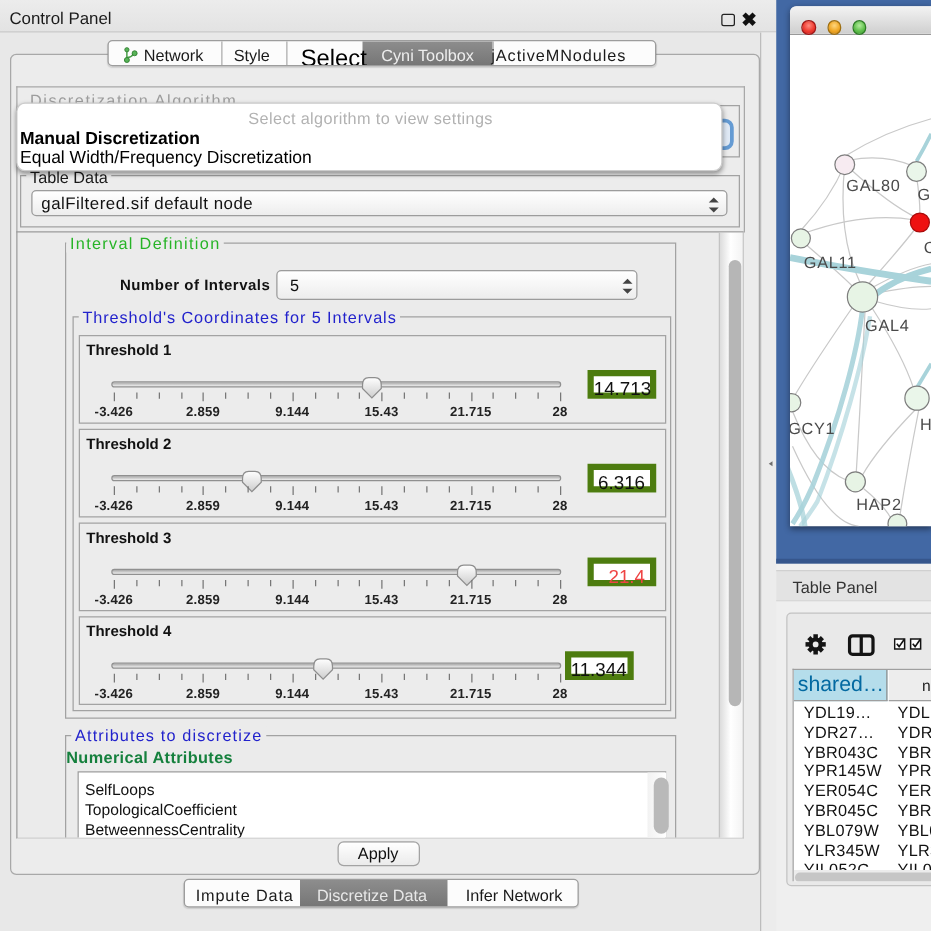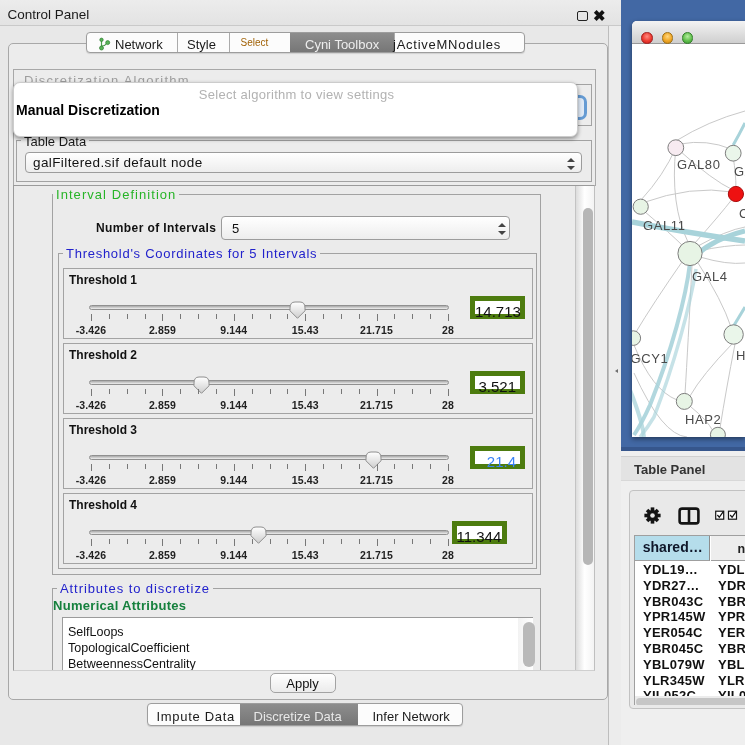--- a/index.html
+++ b/index.html
@@ -35,21 +35,21 @@
     <div class="abs" style="left:11px;top:3.5px;width:13px;height:14px;">
       <svg width="13" height="14" viewBox="0 0 13 14">
         <path d="M3.5 4 L3.5 10 M4 9 Q7 9 8.5 6.5" stroke="#4a9e4a" stroke-width="1.2" fill="none"></path>
         <circle cx="3.5" cy="2.8" r="1.7" fill="#57b357" stroke="#2e7d2e" stroke-width="0.7"></circle>
         <circle cx="3.5" cy="11" r="2" fill="#57b357" stroke="#2e7d2e" stroke-width="0.7"></circle>
         <circle cx="9.7" cy="5.6" r="2" fill="#57b357" stroke="#2e7d2e" stroke-width="0.7"></circle>
       </svg>
     </div>
     <div class="abs" style="left:28px;top:4px;width:58px;font-size:13px;color:#1a1a1a;">Network</div>
     <div class="abs" style="left:100px;top:4px;font-size:13px;color:#1a1a1a;">Style</div>
-    <div class="abs" style="left:153.6px;top:4px;font-size:10px;color:#a16207;">Select</div>
+    <div class="abs" style="left:153.6px;top:4px;font-size:19px;color:#000000;">Select</div>
     <div class="abs" style="left:218px;top:4px;font-size:13px;color:#ededed;">Cyni Toolbox</div>
     <div class="abs" style="left:306px;top:4px;font-size:13px;letter-spacing:0.75px;color:#1a1a1a;">jActiveMNodules</div>
   </div>
 
   <div class="abs" style="left:13px;top:69px;width:583px;height:117px;border:1px solid #a8a8a8;border-bottom:none;"></div>
 
   <div class="abs" style="left:20px;top:84px;width:572px;height:42px;border:1px solid #a2a2a2;"></div>
   <div class="abs" style="left:24px;top:73px;font-size:13px;letter-spacing:1.25px;color:#9d9d9d;background:transparent;">Discretization Algorithm</div>
 
   <div class="abs" style="left:566px;top:95px;width:21px;height:25px;border:3px solid #659bd3;border-radius:7px;background:#dfe9f5;"></div>
@@ -147,21 +147,21 @@
         <div class="abs" style="left:330.9px;top:45.5px;width:1px;height:4.5px;background:#777;"></div>
         <div class="abs" style="left:348.8px;top:45.5px;width:1px;height:4.5px;background:#777;"></div>
         <div class="abs" style="left:366.6px;top:45.5px;width:1px;height:4.5px;background:#777;"></div>
         <div class="abs" style="left:384.5px;top:45.5px;width:1px;height:7px;background:#777;"></div>
       <div class="abs" style="left:-2.5px;top:55.5px;width:60px;text-align:center;font-size:10.5px;font-weight:700;letter-spacing:0.15px;color:#222;">-3.426</div>
         <div class="abs" style="left:68.9px;top:55.5px;width:60px;text-align:center;font-size:10.5px;font-weight:700;letter-spacing:0.15px;color:#222;">2.859</div>
         <div class="abs" style="left:140.3px;top:55.5px;width:60px;text-align:center;font-size:10.5px;font-weight:700;letter-spacing:0.15px;color:#222;">9.144</div>
         <div class="abs" style="left:211.7px;top:55.5px;width:60px;text-align:center;font-size:10.5px;font-weight:700;letter-spacing:0.15px;color:#222;">15.43</div>
         <div class="abs" style="left:283.1px;top:55.5px;width:60px;text-align:center;font-size:10.5px;font-weight:700;letter-spacing:0.15px;color:#222;">21.715</div>
         <div class="abs" style="left:354.5px;top:55.5px;width:60px;text-align:center;font-size:10.5px;font-weight:700;letter-spacing:0.15px;color:#222;">28</div>
-      <div class="abs vbox" style="left:406.5px;top:27.5px;"><span style="font-size:13px;color:#111;">3.521</span></div>
+      <div class="abs vbox" style="left:406.5px;top:27.5px;"><span style="font-size:13px;color:#111;">6.316</span></div>
     </div>
     <div class="abs trow" style="left:48.5px;top:231.5px;">
       <div class="abs" style="left:5.5px;top:4px;font-size:12px;font-weight:700;color:#111;">Threshold 3</div>
       <div class="abs track" style="left:25.5px;top:36.5px;"></div>
       <svg class="abs" style="left:301.0px;top:31.5px;" width="17" height="20" viewBox="0 0 17 20">
         <defs>
             <linearGradient id="th2" x1="0" y1="0" x2="0" y2="1">
               <stop offset="0" stop-color="#ffffff"></stop>
               <stop offset="1" stop-color="#cdcdcd"></stop>
             </linearGradient>
@@ -188,21 +188,21 @@
         <div class="abs" style="left:330.9px;top:45.5px;width:1px;height:4.5px;background:#777;"></div>
         <div class="abs" style="left:348.8px;top:45.5px;width:1px;height:4.5px;background:#777;"></div>
         <div class="abs" style="left:366.6px;top:45.5px;width:1px;height:4.5px;background:#777;"></div>
         <div class="abs" style="left:384.5px;top:45.5px;width:1px;height:7px;background:#777;"></div>
       <div class="abs" style="left:-2.5px;top:55.5px;width:60px;text-align:center;font-size:10.5px;font-weight:700;letter-spacing:0.15px;color:#222;">-3.426</div>
         <div class="abs" style="left:68.9px;top:55.5px;width:60px;text-align:center;font-size:10.5px;font-weight:700;letter-spacing:0.15px;color:#222;">2.859</div>
         <div class="abs" style="left:140.3px;top:55.5px;width:60px;text-align:center;font-size:10.5px;font-weight:700;letter-spacing:0.15px;color:#222;">9.144</div>
         <div class="abs" style="left:211.7px;top:55.5px;width:60px;text-align:center;font-size:10.5px;font-weight:700;letter-spacing:0.15px;color:#222;">15.43</div>
         <div class="abs" style="left:283.1px;top:55.5px;width:60px;text-align:center;font-size:10.5px;font-weight:700;letter-spacing:0.15px;color:#222;">21.715</div>
         <div class="abs" style="left:354.5px;top:55.5px;width:60px;text-align:center;font-size:10.5px;font-weight:700;letter-spacing:0.15px;color:#222;">28</div>
-      <div class="abs vbox" style="left:406.5px;top:27.5px;"><span style="font-size:13px;color:#3b82f6;text-align:center;">21.4</span></div>
+      <div class="abs vbox" style="left:406.5px;top:27.5px;"><span style="font-size:13px;color:#ef4444;text-align:center;">21.4</span></div>
     </div>
     <div class="abs trow" style="left:48.5px;top:306.5px;">
       <div class="abs" style="left:5.5px;top:4px;font-size:12px;font-weight:700;color:#111;">Threshold 4</div>
       <div class="abs track" style="left:25.5px;top:36.5px;"></div>
       <svg class="abs" style="left:186.8px;top:31.5px;" width="17" height="20" viewBox="0 0 17 20">
         <defs>
             <linearGradient id="th3" x1="0" y1="0" x2="0" y2="1">
               <stop offset="0" stop-color="#ffffff"></stop>
               <stop offset="1" stop-color="#cdcdcd"></stop>
             </linearGradient>
@@ -265,26 +265,27 @@
     <div class="abs" style="left:225px;top:4.5px;font-size:13px;color:#1a1a1a;">Infer Network</div>
   </div>
 </div>
 
 <div class="abs" style="left:608px;top:26px;width:13px;height:719px;background:#ececec;border-left:1px solid #bdbdbd;"></div>
 <div class="abs" style="left:615px;top:369px;width:0;height:0;border-top:2.5px solid transparent;border-bottom:2.5px solid transparent;border-right:3.5px solid #6e6e6e;"></div>
 
 <div class="abs" style="left:13px;top:82px;width:565px;height:55px;background:#ffffff;border:1px solid #cccccc;border-radius:7px;box-shadow:0 2px 4px rgba(0,0,0,0.4);z-index:50;">
   <div class="abs" style="left:2px;top:19px;font-size:14px;font-weight:700;color:#000;">Manual Discretization</div>
   <div class="abs" style="left:0;top:4px;width:565px;text-align:center;font-size:13px;letter-spacing:0.3px;color:#b2b2b2;">Select algorithm to view settings</div>
+  <div class="abs" style="left:2px;top:34px;font-size:14px;color:#000;">Equal Width/Frequency Discretization</div>
 </div>
 
 <div class="abs" style="left:621px;top:0;width:124px;height:451px;background:#4268a4;">
   <div class="abs" style="left:0;top:447px;width:124px;height:4px;background:#36568c;"></div>
 
-  <div class="abs" style="left:11px;top:21px;width:113px;height:416px;background:#ffffff;border-radius:5px 0 0 0;box-shadow:0 2px 5px rgba(0,0,0,0.45);">
+  <div class="abs" style="left:11px;top:5px;width:113px;height:416px;background:#ffffff;border-radius:5px 0 0 0;box-shadow:0 2px 5px rgba(0,0,0,0.45);">
     <div class="abs" style="left:0;top:0;width:113px;height:23px;background:linear-gradient(180deg,#f3f3f3,#cfcfcf);border-bottom:1px solid #999;border-radius:5px 0 0 0;"></div>
     <div class="abs light" style="left:9px;top:11px;width:11.5px;height:11.5px;border-radius:50%;background:radial-gradient(circle at 50% 35%, #ff8a80 0%, #ee3b30 55%, #c62020 100%);border:0.5px solid #a01818;"></div>
     <div class="abs light" style="left:29.5px;top:11px;width:11.5px;height:11.5px;border-radius:50%;background:radial-gradient(circle at 50% 35%, #ffd780 0%, #f0a725 55%, #c7841a 100%);border:0.5px solid #9e6f12;"></div>
     <div class="abs light" style="left:49.5px;top:11px;width:11.5px;height:11.5px;border-radius:50%;background:radial-gradient(circle at 50% 35%, #b4ec9e 0%, #61c04d 55%, #3f9a34 100%);border:0.5px solid #2f7d27;"></div>
 
     <svg class="abs" style="left:0;top:24px;" width="113" height="392" viewBox="0 0 113 392">
 
       <g stroke="#c9c9c9" stroke-width="1" fill="none">
         <path d="M113,66 Q76,76 43.8,96"></path>
         <path d="M43.8,102.7 Q32,130 9,155"></path>
@@ -337,21 +338,21 @@
         <text x="11" y="185">GAL11</text>
         <text x="60" y="236">GAL4</text>
         <text x="-1.5" y="318">GCY1</text>
         <text x="104" y="315">HA</text>
         <text x="53" y="379">HAP2</text>
       </g>
     </svg>
   </div>
 </div>
 
-<div class="abs" style="left:621px;top:451px;width:124px;height:294px;background:#efefef;font-weight:bold;">
+<div class="abs" style="left:621px;top:451px;width:124px;height:294px;background:#efefef;">
   <div class="abs" style="left:0;top:5px;width:124px;height:25px;background:#e3e3e3;border-top:1px solid #d0d0d0;border-bottom:1px solid #d8d8d8;"></div>
   <div class="abs" style="left:13px;top:10.5px;font-size:13px;color:#333;">Table Panel</div>
 
   <div class="abs" style="left:8px;top:39px;width:130px;height:219px;background:#e9e9e9;border:1px solid #c2c2c2;border-radius:4px;">
 
     <svg class="abs" style="left:14px;top:15.5px;" width="17" height="17" viewBox="0 0 17 17">
       <g fill="#141414">
         <circle cx="8.5" cy="8.5" r="5.6"></circle>
         <rect x="6.7" y="0.4" width="3.6" height="4"></rect>
         <rect x="6.7" y="12.6" width="3.6" height="4"></rect>
@@ -370,21 +371,21 @@
     </svg>
     <svg class="abs" style="left:85px;top:18.5px;" width="24" height="10" viewBox="0 0 24 10">
       <rect x="0.7" y="1.2" width="8" height="8" fill="#ffffff" stroke="#141414" stroke-width="1.2"></rect>
       <path d="M2.4 5 L4.3 7.3 L8.6 1.2" fill="none" stroke="#141414" stroke-width="1.3"></path>
       <rect x="13.5" y="1.2" width="8" height="8" fill="#ffffff" stroke="#141414" stroke-width="1.2"></rect>
       <path d="M15.2 5 L17.1 7.3 L21.4 1.2" fill="none" stroke="#141414" stroke-width="1.3"></path>
     </svg>
 
     <div class="abs" style="left:4px;top:44px;width:126px;height:170px;border-left:1px solid #9f9f9f;border-top:1px solid #9f9f9f;background:#ffffff;overflow:hidden;">
       <div class="abs" style="left:0;top:0;width:74.5px;height:24.5px;background:#b5ddeb;border-right:1px solid #8d8d8d;border-bottom:1px solid #9f9f9f;text-align:center;">
-        <span style="font-size:14px;color:#0f172a;line-height:23px;margin-left:2px;">shared…</span>
+        <span style="font-size:17px;color:#0369a1;line-height:23px;margin-left:2px;">shared…</span>
       </div>
       <div class="abs" style="left:75.5px;top:0;width:75px;height:24.5px;background:#ededed;border-bottom:1px solid #9f9f9f;">
         <span class="abs" style="left:27px;top:6px;font-size:12.5px;color:#222;">name</span>
       </div>
       <div class="abs" style="left:8px;top:26px;font-size:13px;letter-spacing:0.25px;color:#111;line-height:15.8px;">YDL19…<br>YDR27…<br>YBR043C<br>YPR145W<br>YER054C<br>YBR045C<br>YBL079W<br>YLR345W<br>YIL052C</div>
       <div class="abs" style="left:83px;top:26px;font-size:13px;letter-spacing:0.25px;color:#111;line-height:15.8px;">YDL1<br>YDR2<br>YBR0<br>YPR1<br>YER0<br>YBR0<br>YBL0<br>YLR3<br>YIL0</div>
 
       <div class="abs" style="left:0;top:160px;width:126px;height:11.5px;background:#ececec;"></div>
       <div class="abs" style="left:0.5px;top:161.5px;width:130px;height:8px;background:#c6c6c6;border-radius:4px;"></div>
     </div>

